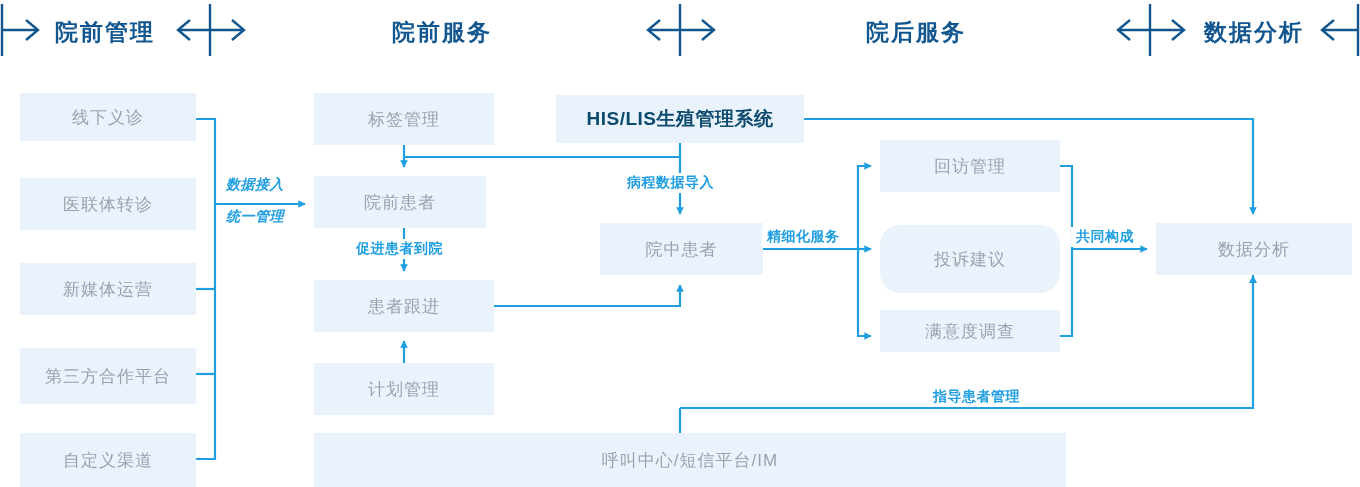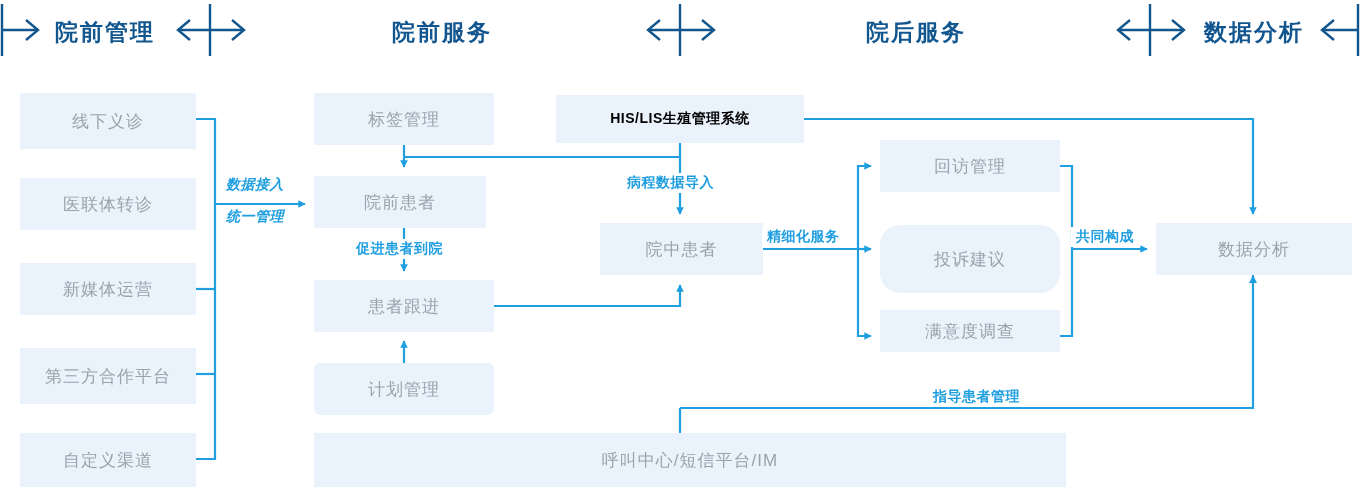--- a/index.html
+++ b/index.html
@@ -31,23 +31,23 @@
     display: flex;
     align-items: center;
     justify-content: center;
     color: #9aa3ab;
     font-size: 17px;
     letter-spacing: 1px;
     box-sizing: border-box;
     z-index: 2;
   }
   .node.accent {
-    color: #000000;
+    color: #0c4a6e;
     font-weight: bold;
-    font-size: 14px;
+    font-size: 19px;
     letter-spacing: 0.5px;
   }
   .phase {
     position: absolute;
     color: #12568f;
     font-weight: bold;
     font-size: 23px;
     letter-spacing: 2px;
     white-space: nowrap;
     z-index: 3;
@@ -144,30 +144,30 @@
       <path d="M1257,283 L1253,275 L1249,283" fill="#1f9ee0" stroke="none"></path>
       <path d="M1245,271 L1253,263 L1261,271" fill="#1f9ee0" stroke="none"></path>
     </g>
   </svg>
 
   <div class="phase" style="left:55px; top:17px;text-align:center;">院前管理</div>
   <div class="phase" style="left:392px; top:17px;">院前服务</div>
   <div class="phase" style="left:866px; top:17px;">院后服务</div>
   <div class="phase" style="left:1204px; top:17px;">数据分析</div>
 
-  <div class="node" style="left:20px; top:93px; width:176px; height:56px;">线下义诊</div>
+  <div class="node" style="left:20px; top:93px; width:176px; height:48px;">线下义诊</div>
   <div class="node" style="left:20px; top:178px; width:176px; height:52px;">医联体转诊</div>
   <div class="node" style="left:20px; top:263px; width:176px; height:52px;">新媒体运营</div>
   <div class="node" style="left:20px; top:348px; width:176px; height:56px;">第三方合作平台</div>
   <div class="node" style="left:20px; top:433px; width:176px; height:54px;">自定义渠道</div>
 
   <div class="node" style="left:314px; top:93px; width:180px; height:52px;">标签管理</div>
   <div class="node" style="left:314px; top:176px; width:172px; height:52px;">院前患者</div>
   <div class="node" style="left:314px; top:280px; width:180px; height:52px;">患者跟进</div>
-  <div class="node" style="left:314px; top:363px; width:180px; height:52px;border-radius:6px;">计划管理</div>
+  <div class="node" style="left:314px; top:363px; width:180px; height:52px;">计划管理</div>
 
   <div class="node accent" style="left:556px; top:95px; width:248px; height:48px;">HIS/LIS生殖管理系统</div>
   <div class="node" style="left:600px; top:223px; width:163px; height:52px;">院中患者</div>
 
   <div class="node" style="left:880px; top:140px; width:180px; height:52px;">回访管理</div>
   <div class="node" style="left:880px; top:225px; width:180px; height:68px;border-radius:20px;">投诉建议</div>
   <div class="node" style="left:880px; top:310px; width:180px; height:42px;">满意度调查</div>
 
   <div class="node" style="left:1156px; top:223px; width:196px; height:52px;">数据分析</div>
 

